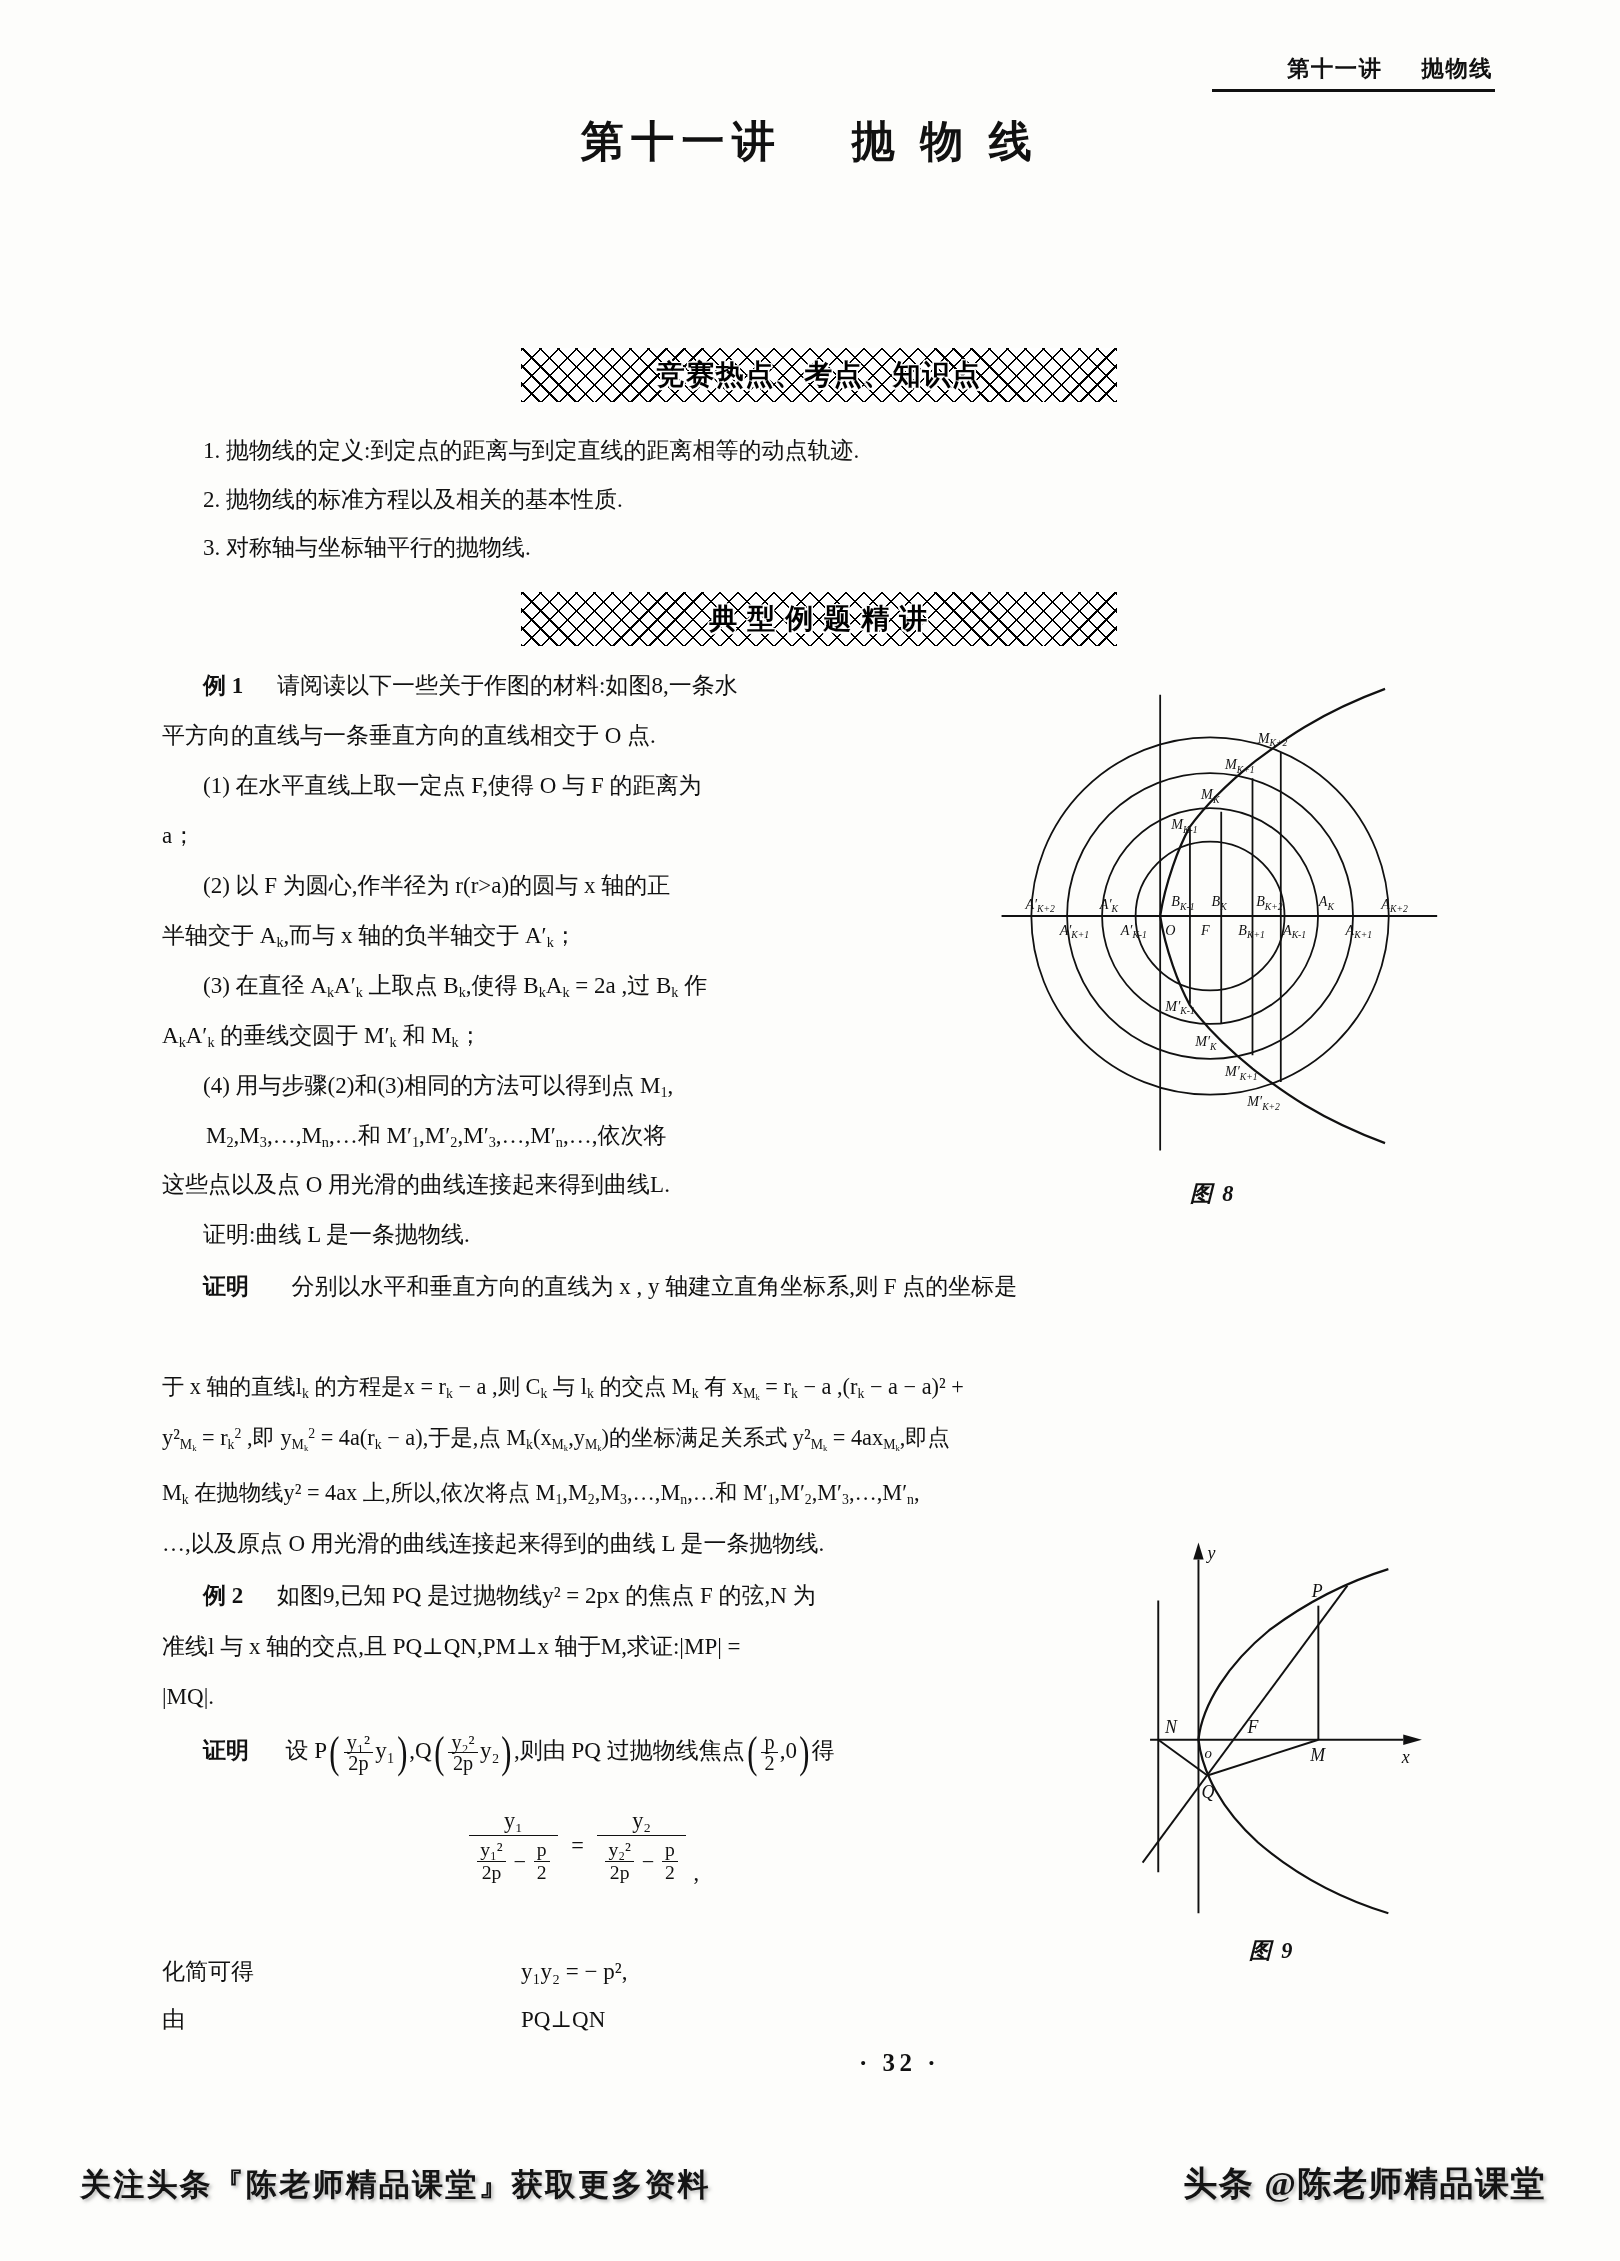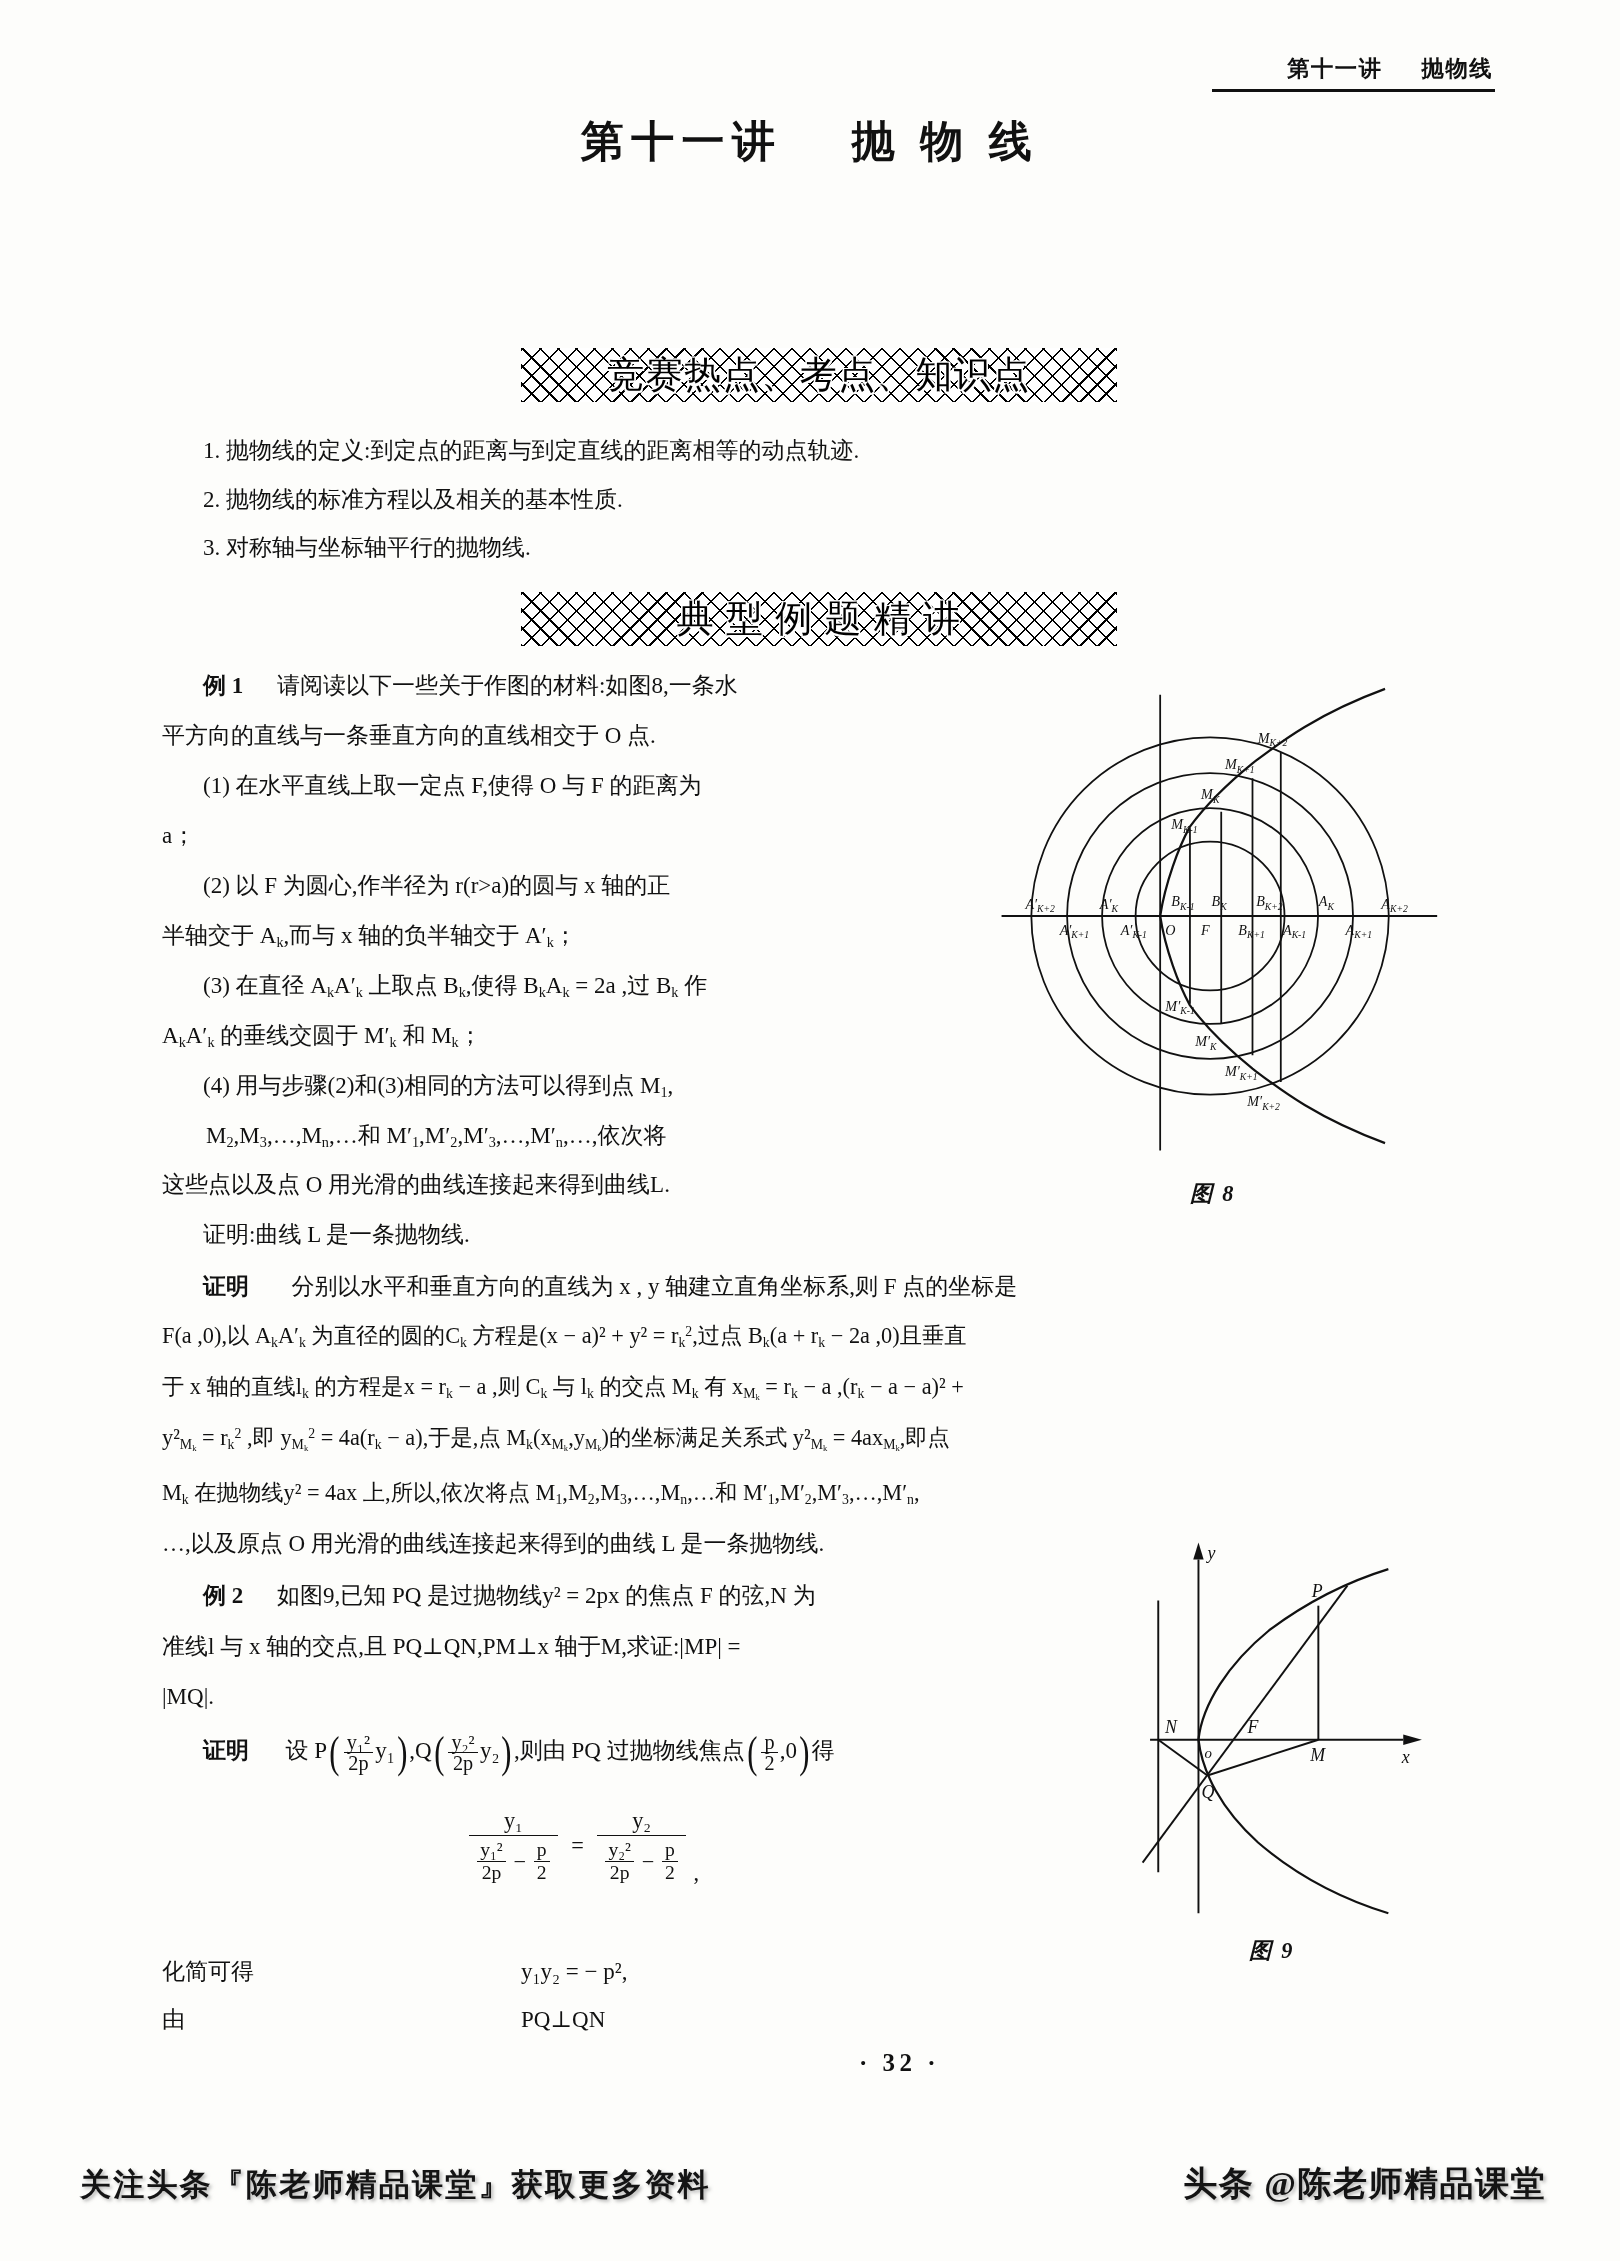--- a/index.html
+++ b/index.html
@@ -31,21 +31,21 @@
     text-align:center;
     font-size:43px; font-weight:700; letter-spacing:7.4px;
   }
   .main-title .sp { display:inline-block; width:33px; }
 
   
   .banner {
     position:absolute;
     height:54px;
     display:flex; align-items:center; justify-content:center;
-    font-size:37px; font-weight:400; letter-spacing:1.5px;
+    font-size:28px; font-weight:700; letter-spacing:1.5px;
     color:#000;
     background-color:#ffffff;
     background-image:
       repeating-linear-gradient(45deg,  #000 0 1.5px, transparent 1.5px 12.7px),
       repeating-linear-gradient(-45deg, #000 0 1.5px, transparent 1.5px 12.7px);
     text-shadow: 1.5px 0 0 #fff, -1.5px 0 0 #fff, 0 1.5px 0 #fff, 0 -1.5px 0 #fff,
                  1.5px 1.5px 0 #fff, -1.5px -1.5px 0 #fff, 1.5px -1.5px 0 #fff, -1.5px 1.5px 0 #fff;
   }
   #banner1 { left:521px; width:596px; top:348px; }
   #banner2 { left:521px; width:596px; top:592px; }
@@ -155,23 +155,20 @@
   </div>
   <div class="txt" style="left:162px; top:1173px;">这些点以及点 O 用光滑的曲线连接起来得到曲线L.</div>
   <div class="txt" style="left:203px; top:1223px;">证明:曲线 L 是一条抛物线.</div>
 
   <div class="txt" style="left:203px; top:1275px;">
     <span class="bold">证明</span>
     <span style="display:inline-block;width:31px"></span>
     <span>分别以水平和垂直方向的直线为 x , y 轴建立直角坐标系,则 F 点的坐标是</span>
   </div>
 
-  <div class="txt" style="left:162px; top:1325px; font-size:22.3px;">
-    <span>F(a ,0),以 A</span><sub>k</sub><span>A′</span><sub>k</sub><span> 为直径的圆的C</span><sub>k</sub><span> 方程是(x − a)² + y² = r</span><sub>k</sub><sup>2</sup><span>,过点 B</span><sub>k</sub><span>(a + r</span><sub>k</sub><span> − 2a ,0)且垂直</span>
-  </div>
 
   <div class="txt" style="left:162px; top:1376px; font-size:22.3px;">
     <span>于 x 轴的直线l</span><sub>k</sub><span> 的方程是x = r</span><sub>k</sub><span> − a ,则 C</span><sub>k</sub><span> 与 l</span><sub>k</sub><span> 的交点 M</span><sub>k</sub><span> 有 x</span><sub>M<sub>k</sub></sub><span> = r</span><sub>k</sub><span> − a ,(r</span><sub>k</sub><span> − a − a)² +</span>
   </div>
 
   <div class="txt" style="left:162px; top:1427px; font-size:22.3px;">
     <span>y²</span><sub>M<sub>k</sub></sub><span> = r</span><sub>k</sub><sup>2</sup><span> ,即 </span>y<sub>M<sub>k</sub></sub><sup>2</sup><span> = 4a(r</span><sub>k</sub><span> − a),于是,点 M</span><sub>k</sub><span>(x</span><sub>M<sub>k</sub></sub><span>,y</span><sub>M<sub>k</sub></sub><span>)的坐标满足关系式 y²</span><sub>M<sub>k</sub></sub><span> = 4ax</span><sub>M<sub>k</sub></sub><span>,即点</span>
   </div>
 
   <div class="txt" style="left:162px; top:1482px; font-size:22.3px;">

